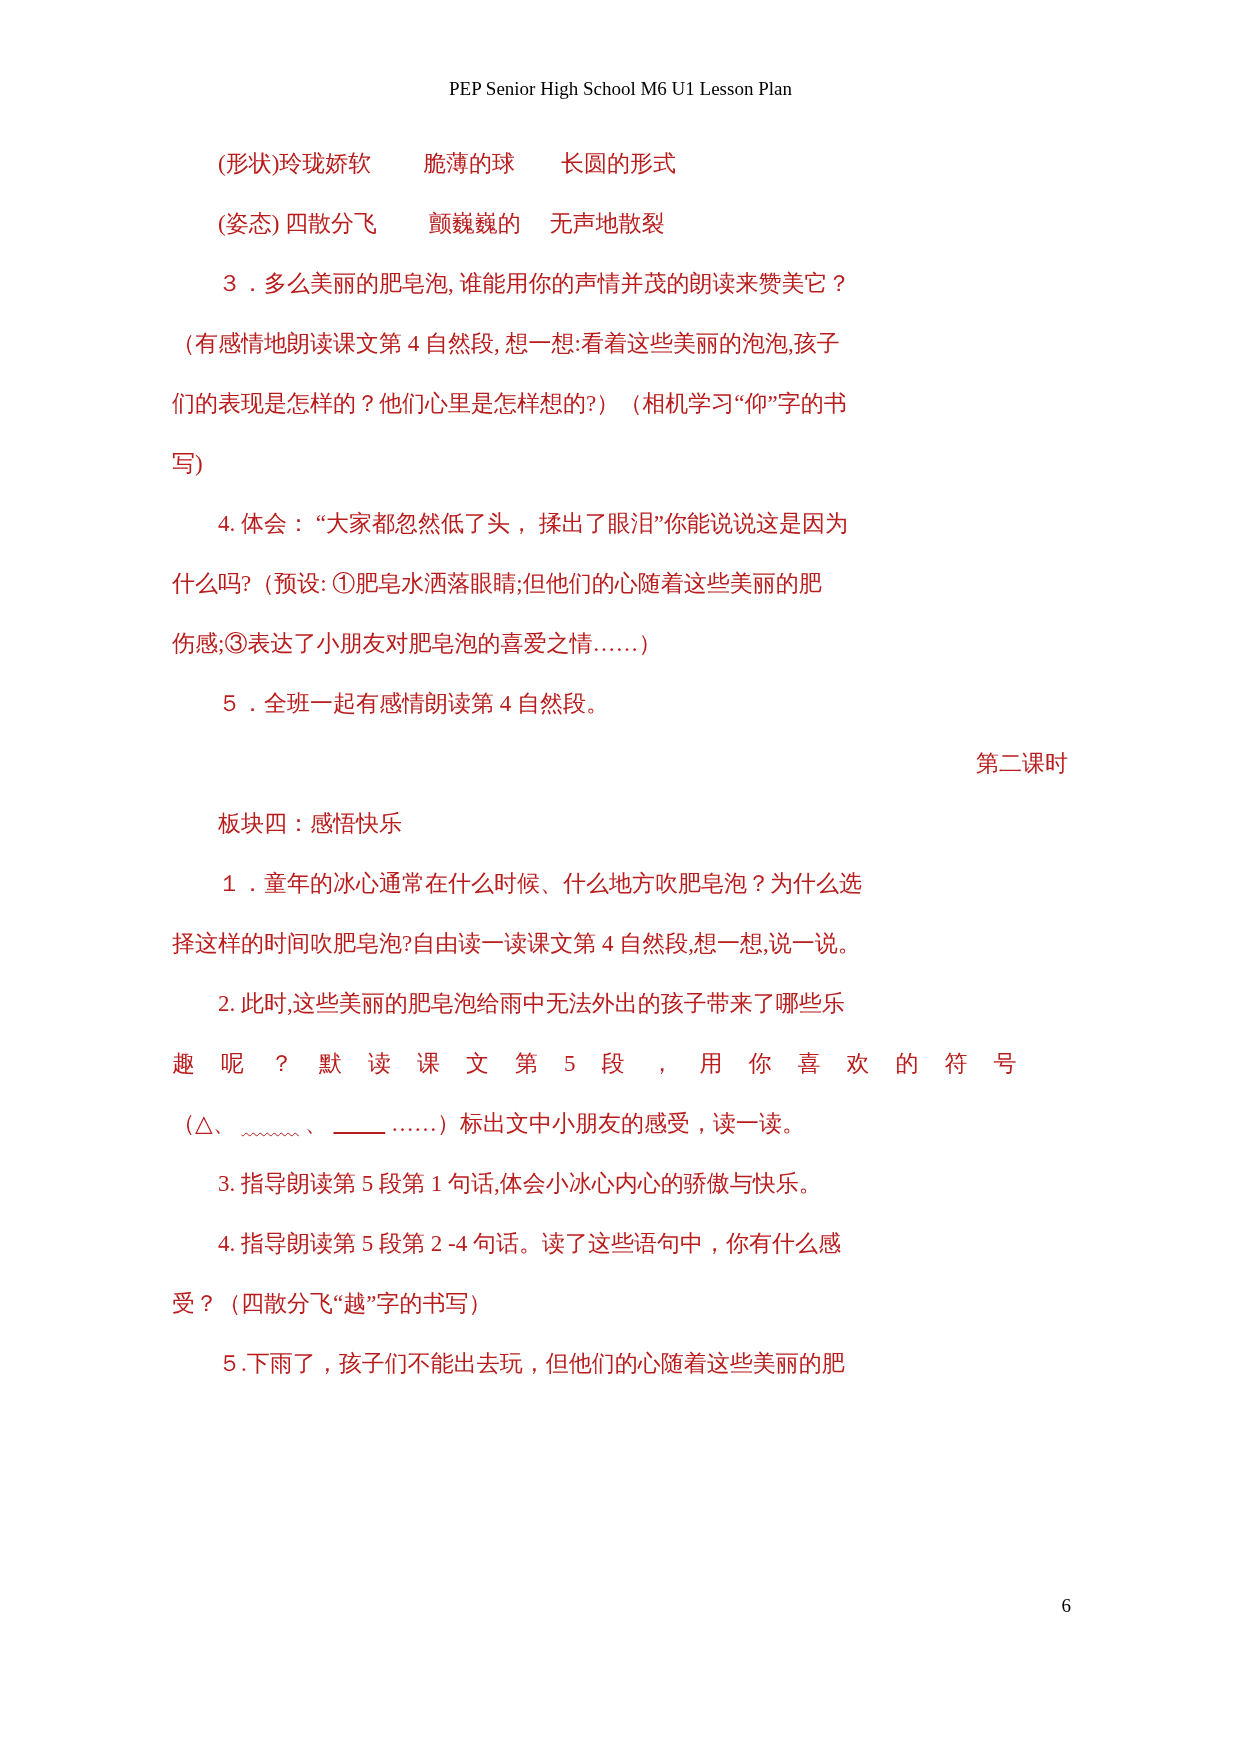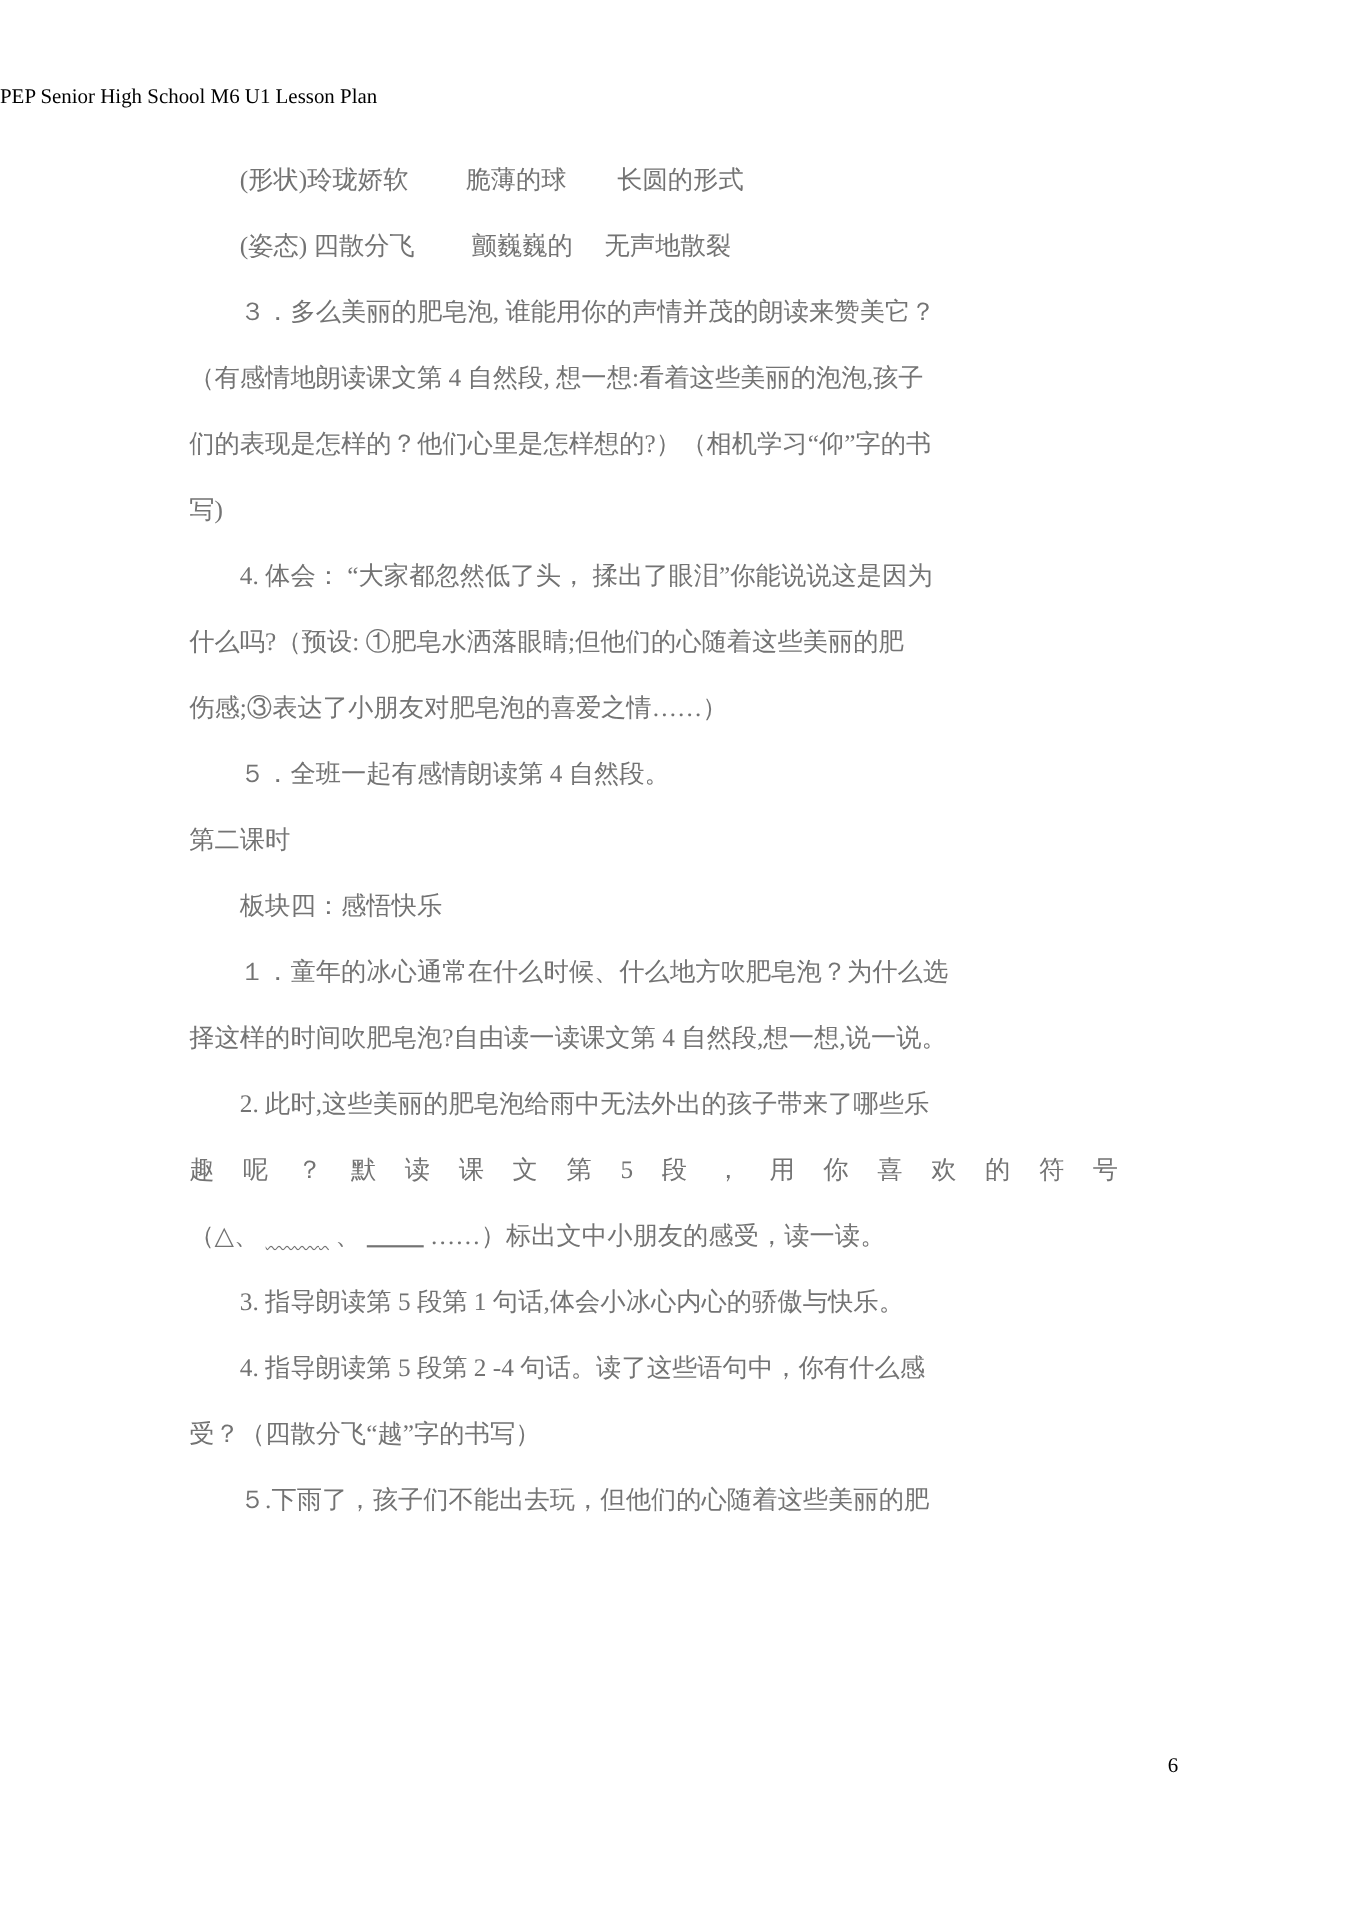--- a/index.html
+++ b/index.html
@@ -14,38 +14,39 @@
     background: #ffffff;
     color: #000000;
     font-family: "Liberation Serif", "DejaVu Serif", serif;
     overflow: hidden;
   }
   .header {
     position: absolute;
     top: 78px;
     left: 0;
     width: 100%;
+    text-align: center;
     font-size: 19px;
     color: #000000;
   }
   .content {
     position: absolute;
     top: 134px;
     left: 172px;
     width: 896px;
     font-size: 23px;
   }
   .line {
     line-height: 60px;
     height: 60px;
     white-space: nowrap;
-    color: #737373;
+    color: #b91c1c;
   }
   .line.indent { text-indent: 2em; }
-  .line.center { text-align: left; }
+  .line.center { text-align: right; }
   .line.spread { letter-spacing: 26px; }
   .blank {
     text-decoration-line: underline;
   }
   .blank.wavy {
     text-decoration-style: wavy;
     text-decoration-thickness: 1px;
   }
   .blank.solid {
     text-decoration-style: solid;

